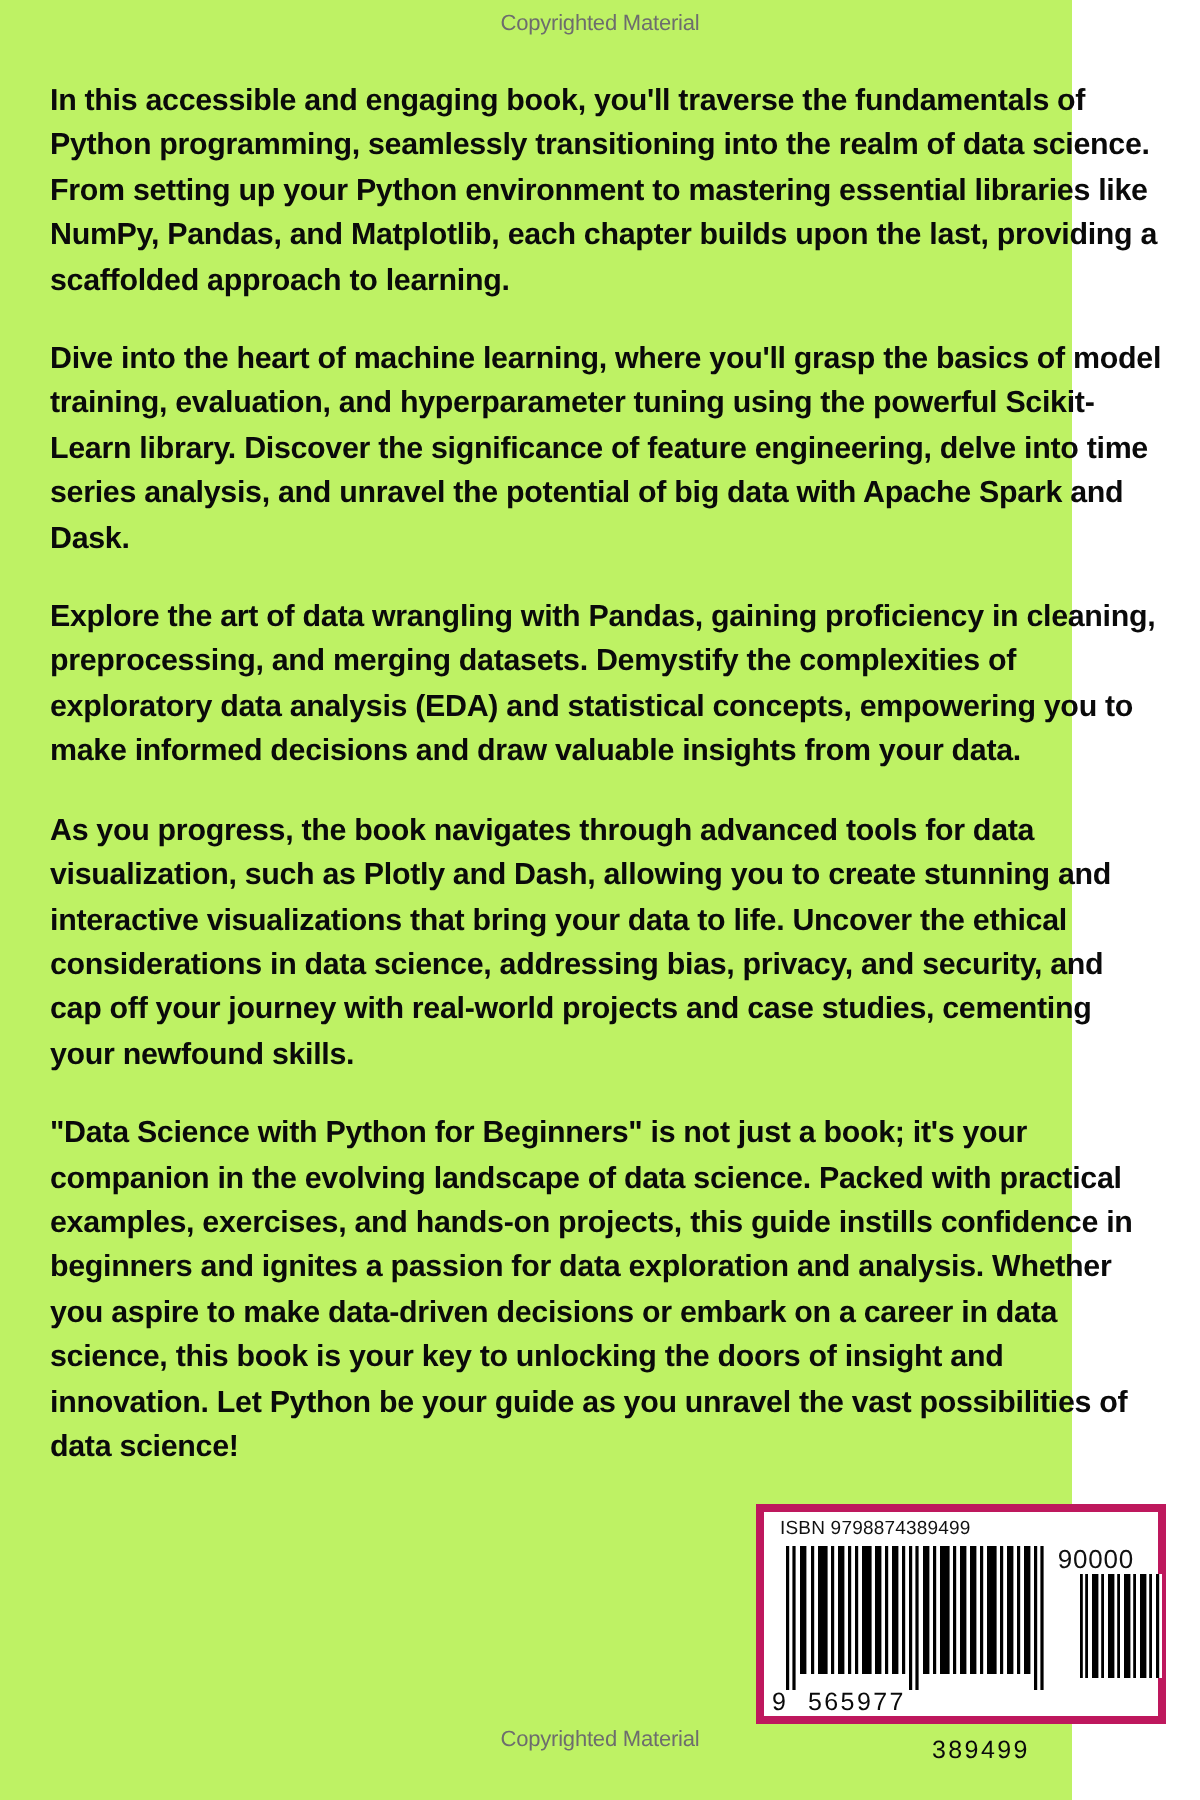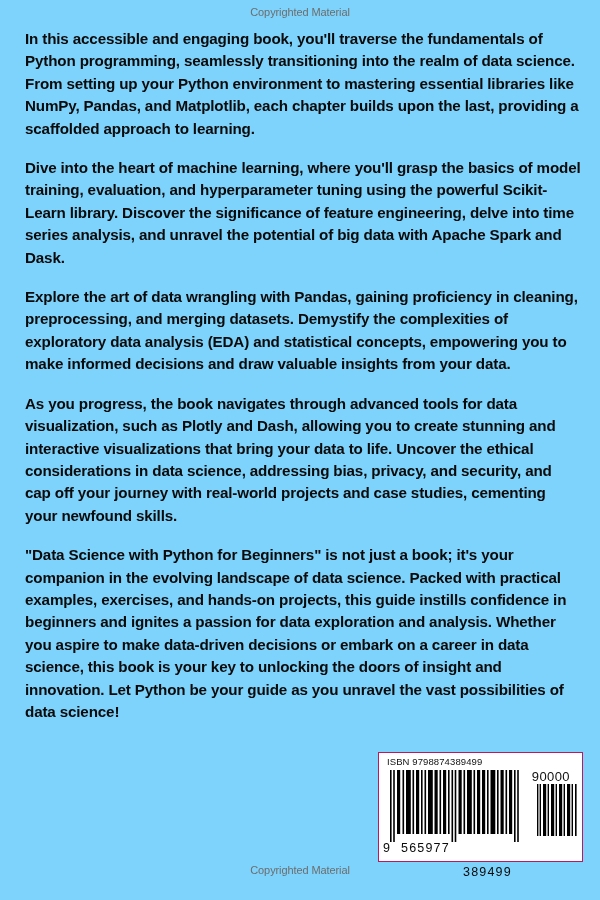--- a/index.html
+++ b/index.html
@@ -9,23 +9,23 @@
   body {
     width: 600px;
     height: 900px;
     background: #ffffff;
     font-family: "Liberation Sans", sans-serif;
     overflow: hidden;
     position: relative;
   }
   .page {
     position: relative;
-    width: 600px;
+    width: 536px;
     height: 900px;
-    background: #7dd3fc;
+    background: #bef264;
   }
   .copyright-top {
     position: absolute;
     top: 6px;
     left: 0;
     width: 600px;
     text-align: center;
     font-size: 11px;
     color: #6d6d6d;
     font-family: "Liberation Sans", sans-serif;
@@ -44,42 +44,42 @@
     letter-spacing: -0.1px;
     font-weight: 400;
   }
   .blurb {
     position: absolute;
     left: 25px;
     top: 24px;
     width: 556px;
   }
   .blurb p {
-    margin: 4px 0 17px 0;
+    margin: 16px 0 17px 0;
     font-family: "Liberation Sans", sans-serif;
     font-weight: bold;
     font-size: 15.2px;
     line-height: 22.4px;
     color: #0a0a0a;
     letter-spacing: -0.15px;
     text-rendering: optimizeLegibility;
   }
   .blurb p:last-child {
     margin-bottom: 0;
   }
 
   
   .barcode-box {
     position: absolute;
     left: 378px;
     top: 752px;
     width: 205px;
     height: 110px;
     background: #ffffff;
-    border: 1px solid #be185d;
+    border: 4px solid #be185d;
     box-sizing: border-box;
     text-align: center;
   }
   .isbn-label {
     position: absolute;
     left: 8px;
     top: 3px;
     font-family: "Liberation Sans", sans-serif;
     font-size: 9.5px;
     color: #111111;

